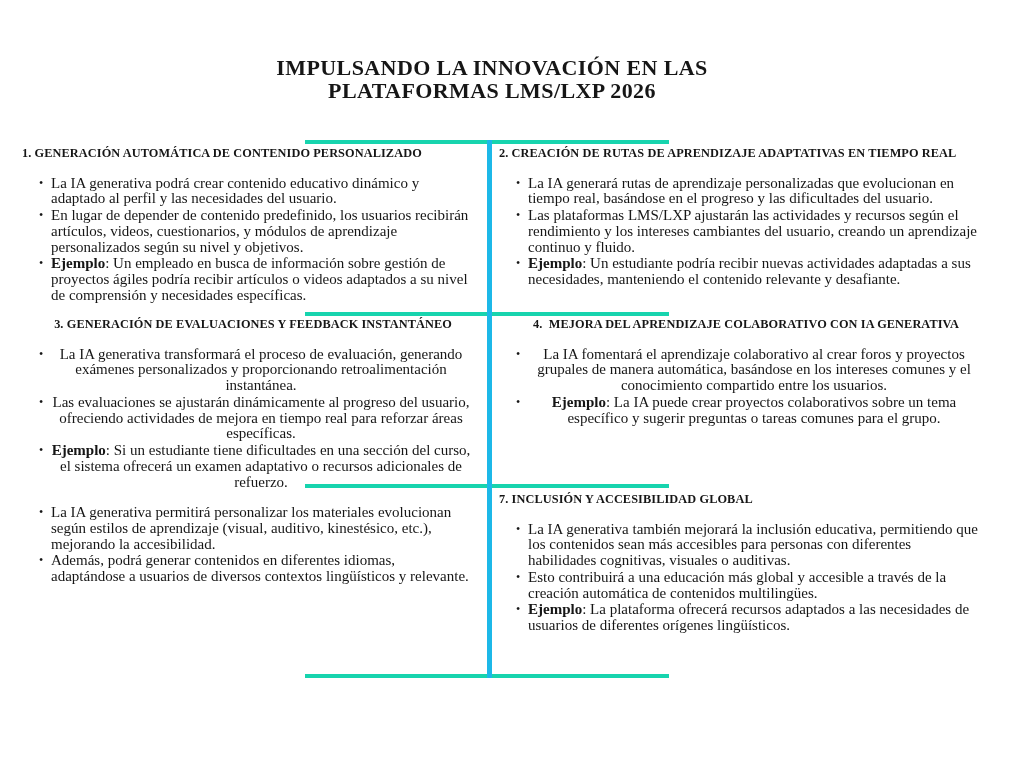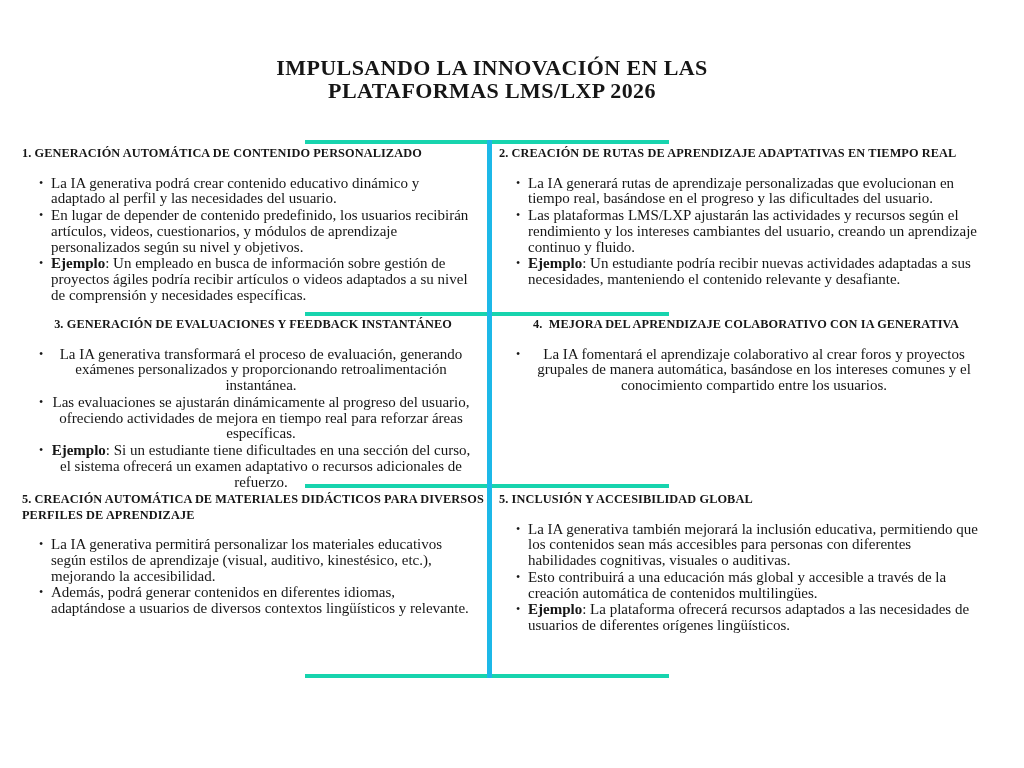--- a/index.html
+++ b/index.html
@@ -109,33 +109,33 @@
         <li>La IA generativa transformará el proceso de evaluación, generando exámenes personalizados y proporcionando retroalimentación instantánea.</li>
         <li>Las evaluaciones se ajustarán dinámicamente al progreso del usuario, ofreciendo actividades de mejora en tiempo real para reforzar áreas específicas.</li>
         <li><b>Ejemplo</b>: Si un estudiante tiene dificultades en una sección del curso, el sistema ofrecerá un examen adaptativo o recursos adicionales de refuerzo.</li>
       </ul>
   </section>
 
   <section class="cell col-right row-2">
     <h2 class="cell-heading">4.&nbsp; MEJORA DEL APRENDIZAJE COLABORATIVO CON IA GENERATIVA</h2>
     <ul class="bullets">
         <li>La IA fomentará el aprendizaje colaborativo al crear foros y proyectos grupales de manera automática, basándose en los intereses comunes y el conocimiento compartido entre los usuarios.</li>
+        <li><b>Ejemplo</b>: La IA puede crear proyectos colaborativos sobre un tema específico y sugerir preguntas o tareas comunes para el grupo.</li>
       </ul>
   </section>
 
   <section class="cell col-left row-3">
-    <h2 class="cell-heading">5. CREACIÓN AUTOMÁTICA DE MATERIALES DIDÁCTICOS PARA DIVERSOS PERFILES DE APRENDIZAJE</h2>
     <ul class="bullets">
-        <li>La IA generativa permitirá personalizar los materiales educativos según estilos de aprendizaje (visual, auditivo, kinestésico, etc.), mejorando la accesibilidad.</li>
+        <li>La IA generativa permitirá personalizar los materiales evolucionan según estilos de aprendizaje (visual, auditivo, kinestésico, etc.), mejorando la accesibilidad.</li>
         <li>Además, podrá generar contenidos en diferentes idiomas, adaptándose a usuarios de diversos contextos lingüísticos y relevante.</li>
       </ul>
   </section>
 
   <section class="cell col-right row-3">
-    <h2 class="cell-heading">5. INCLUSIÓN Y ACCESIBILIDAD GLOBAL</h2>
+    <h2 class="cell-heading">7. INCLUSIÓN Y ACCESIBILIDAD GLOBAL</h2>
     <ul class="bullets">
         <li>La IA generativa también mejorará la inclusión educativa, permitiendo que los contenidos sean más accesibles para personas con diferentes habilidades cognitivas, visuales o auditivas.</li>
         <li>Esto contribuirá a una educación más global y accesible a través de la creación automática de contenidos multilingües.</li>
         <li><b>Ejemplo</b>: La plataforma ofrecerá recursos adaptados a las necesidades de usuarios de diferentes orígenes lingüísticos.</li>
       </ul>
   </section>
 
 </div>
 
 </body></html>

